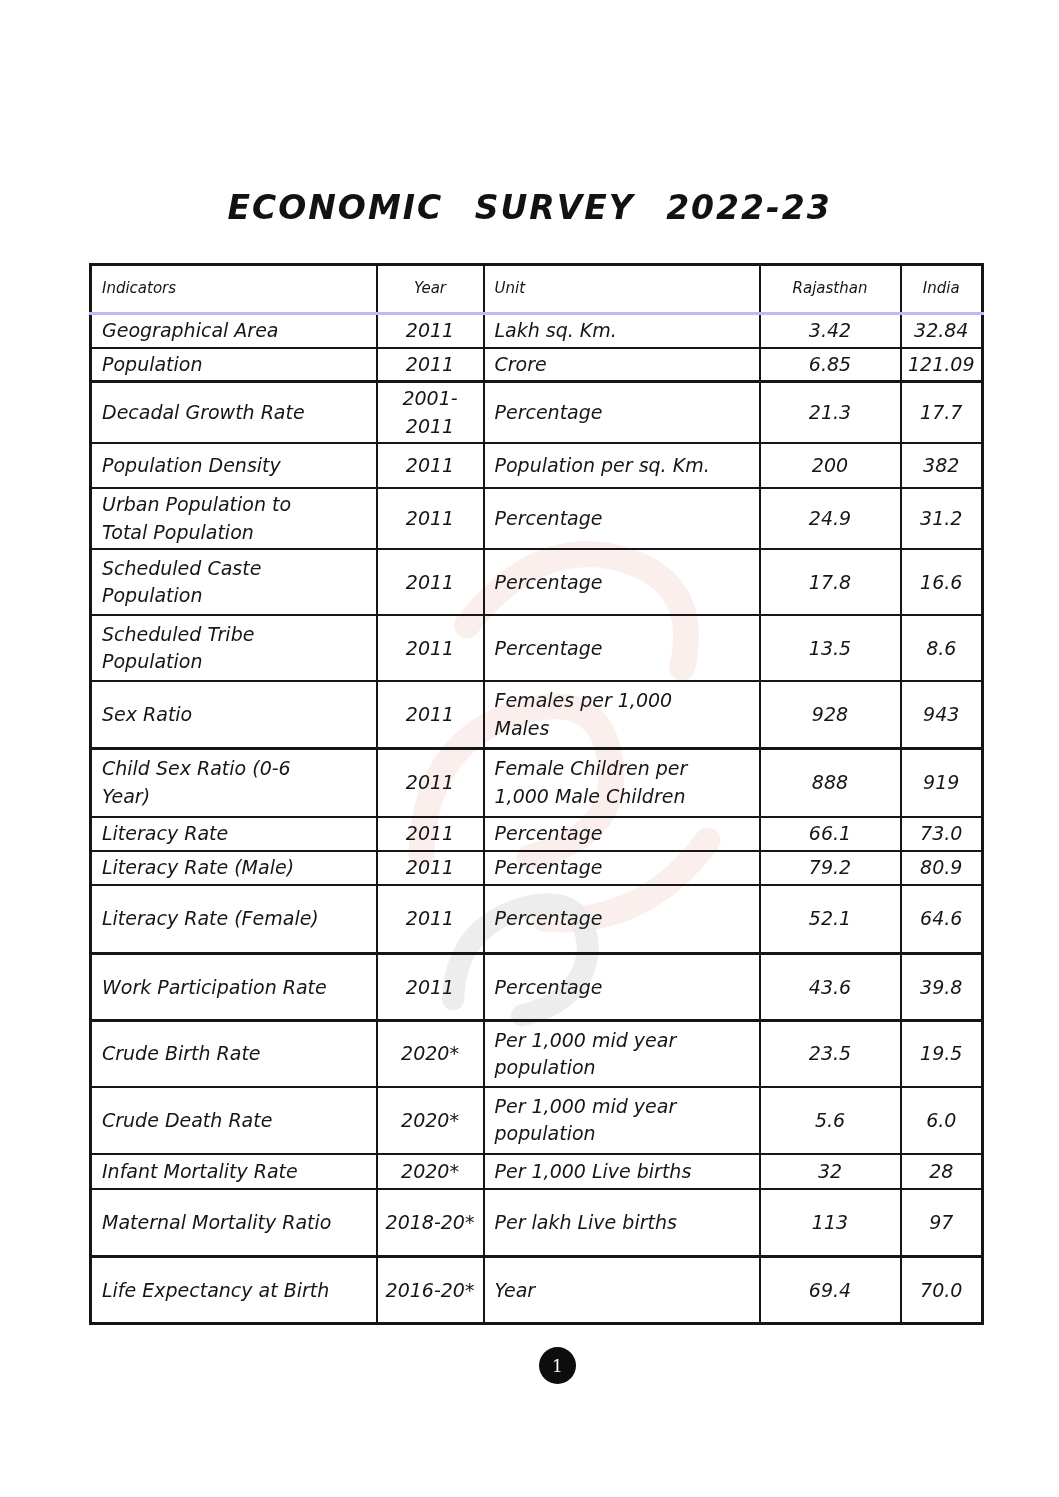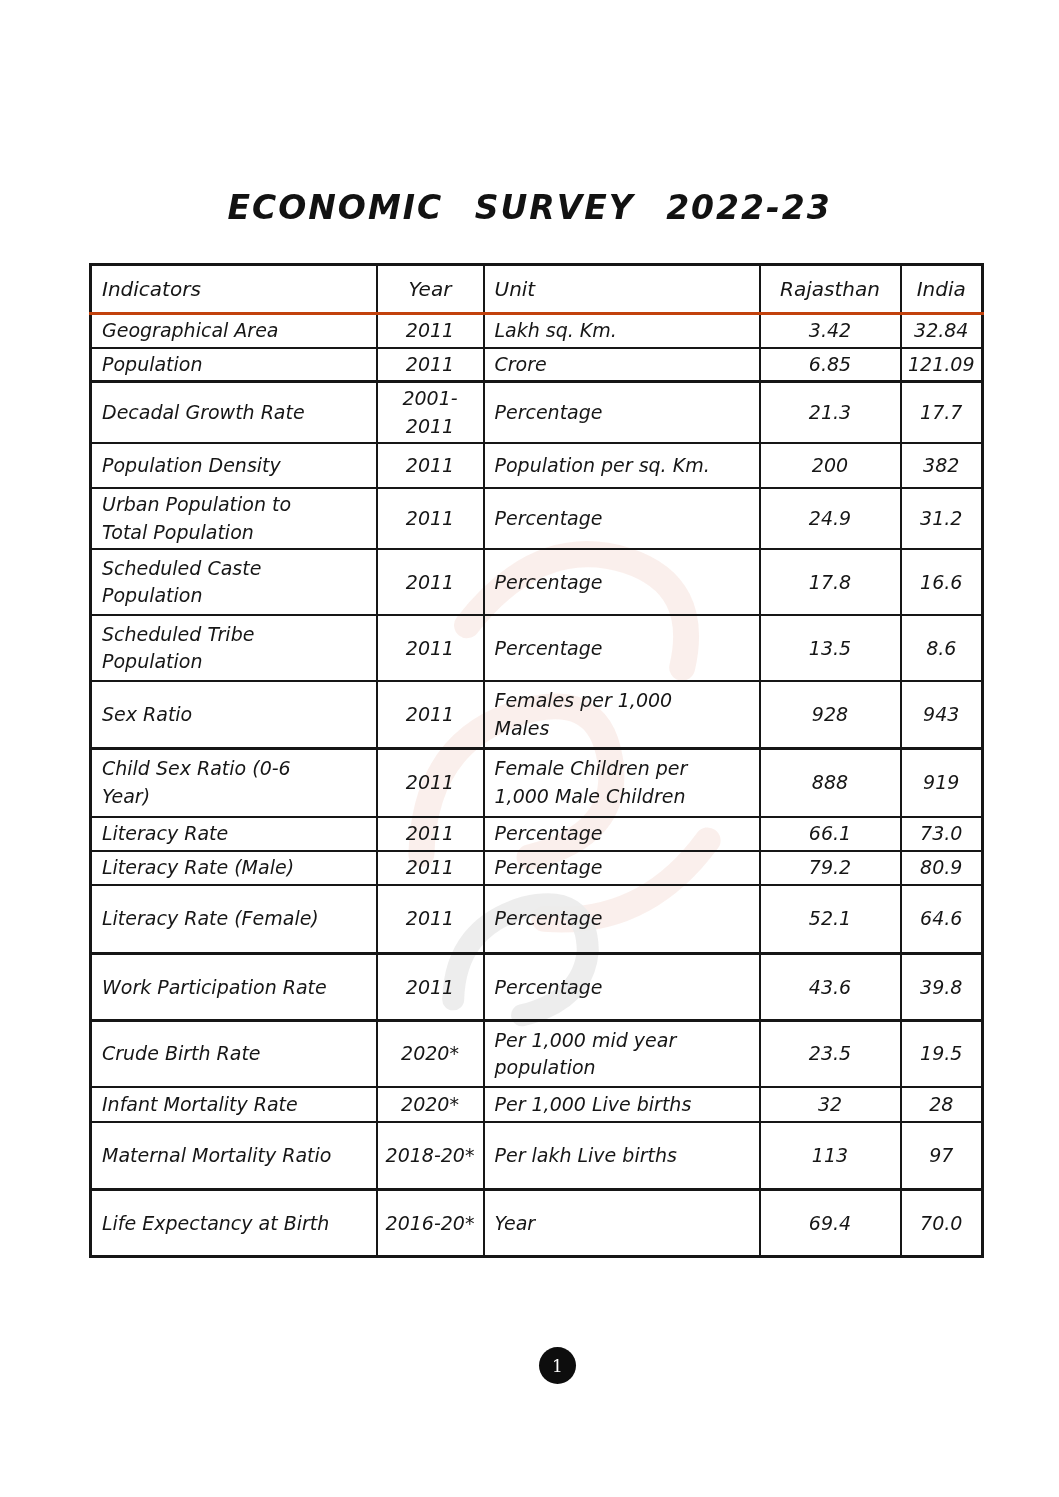--- a/index.html
+++ b/index.html
@@ -42,23 +42,23 @@
   col.c3{width:141px;} col.c4{width:82px;}
   th, td {
     border:2px solid #161616;
     font-style:italic;
     font-size:19px;
     line-height:1.45;
     color:#161616;
     overflow:hidden;
   }
   thead th {
-    font-size:20px;
+    font-size:15px;
     font-weight:normal;
-    border-bottom:3px solid #c2410c;
+    border-bottom:3px solid #c4b5fd;
     height:42px;
   }
   .thick-bottom th, .thick-bottom td { border-bottom-width:3px;border-radius:16px; }
   th.col0, td.col0 { text-align:left; padding:2px 34px 2px 10px; }
   th.col1, td.col1 { text-align:center; padding:2px 2px; }
   th.col2, td.col2 { text-align:left; padding:2px 33px 2px 10px; }
   th.col3, td.col3 { text-align:center; padding:2px 4px; }
   th.col4, td.col4 { text-align:center; padding:2px 2px; }
   th.col1 { text-align:center; }
   th.col2 { padding-right:8px; }
@@ -201,20 +201,27 @@
           <td class="col3">43.6</td>
           <td class="col4">39.8</td>
         </tr>
         <tr style="height: 66px;">
           <td class="col0">Crude Birth Rate</td>
           <td class="col1">2020*</td>
           <td class="col2">Per 1,000 mid year population</td>
           <td class="col3">23.5</td>
           <td class="col4">19.5</td>
         </tr>
+        <tr style="height: 67px;">
+          <td class="col0">Crude Death Rate</td>
+          <td class="col1">2020*</td>
+          <td class="col2">Per 1,000 mid year population</td>
+          <td class="col3">5.6</td>
+          <td class="col4">6.0</td>
+        </tr>
         <tr style="height: 35px;">
           <td class="col0">Infant Mortality Rate</td>
           <td class="col1">2020*</td>
           <td class="col2">Per 1,000 Live births</td>
           <td class="col3">32</td>
           <td class="col4">28</td>
         </tr>
         <tr class="thick-bottom" style="height: 68px;">
           <td class="col0">Maternal Mortality Ratio</td>
           <td class="col1">2018-20*</td>

